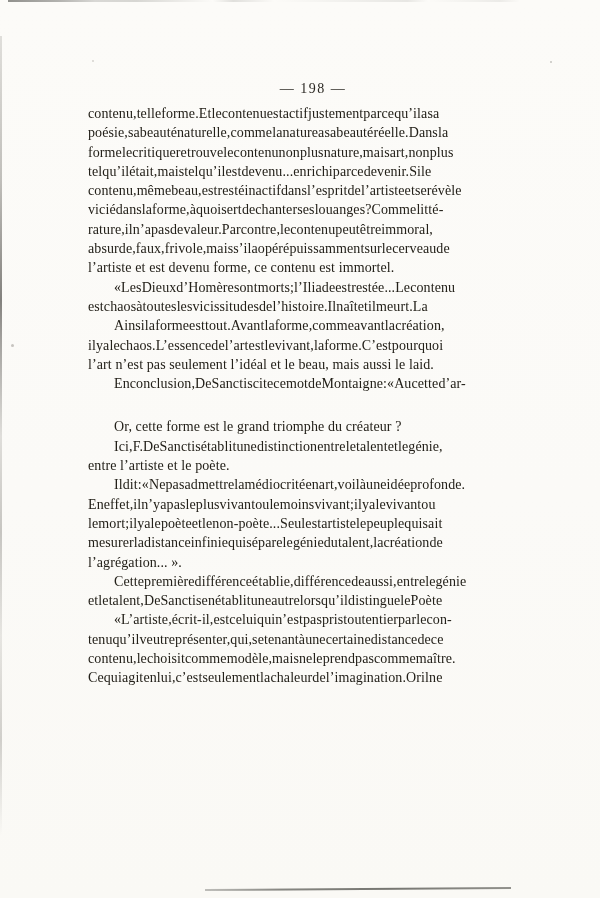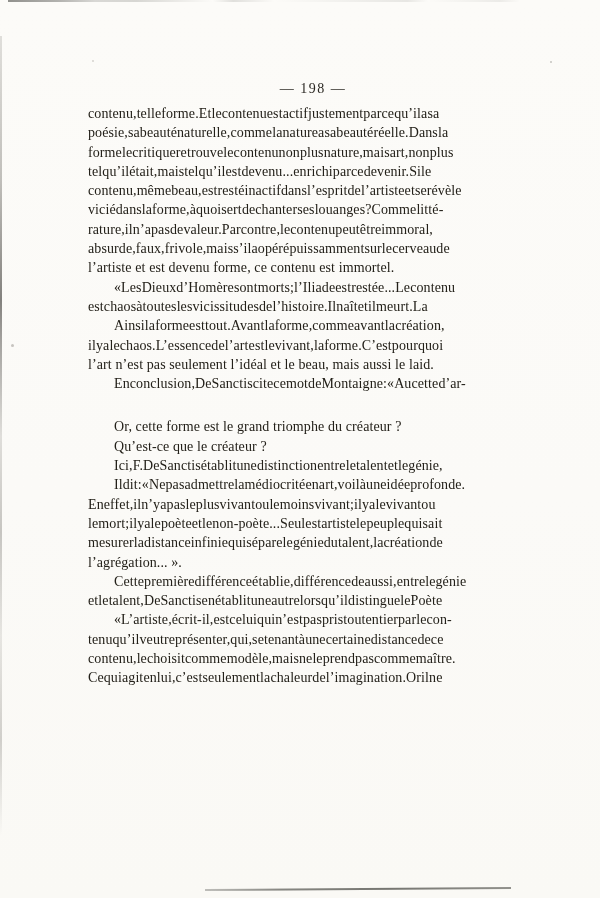--- a/index.html
+++ b/index.html
@@ -302,38 +302,36 @@
           <span>«</span>
           <span>Au</span>
           <span>cette</span>
           <span>d’ar-</span>
         </div>
       </div>
       <div class="para gap-before">
         <div class="line indent">Or, cette forme est le grand triomphe du créateur ?</div>
       </div>
       <div class="para">
-        <div class="line indent">Qu’est-ce que le créateur ?</div>
-      </div>
-      <div class="para">
         <div class="line just indent">
           <span>Ici,</span>
           <span>F.</span>
           <span>De</span>
           <span>Sanctis</span>
           <span>établit</span>
           <span>une</span>
           <span>distinction</span>
           <span>entre</span>
           <span>le</span>
           <span>talent</span>
           <span>et</span>
           <span>le</span>
           <span>génie,</span>
         </div>
+        <div class="line">entre l’artiste et le poète.</div>
       </div>
       <div class="para">
         <div class="line just indent">
           <span>Il</span>
           <span>dit</span>
           <span>:</span>
           <span>«</span>
           <span>Ne</span>
           <span>pas</span>
           <span>admettre</span>

